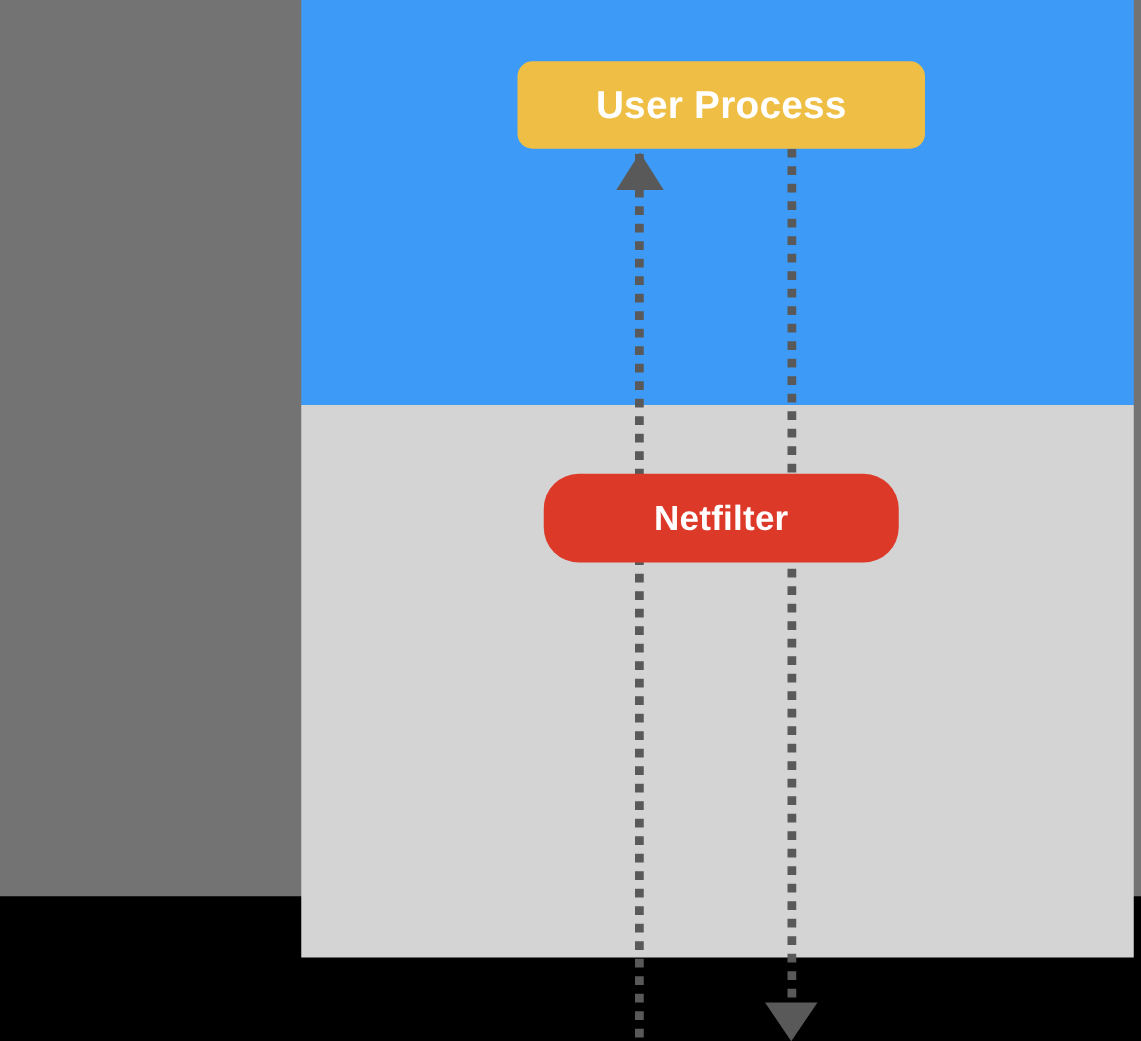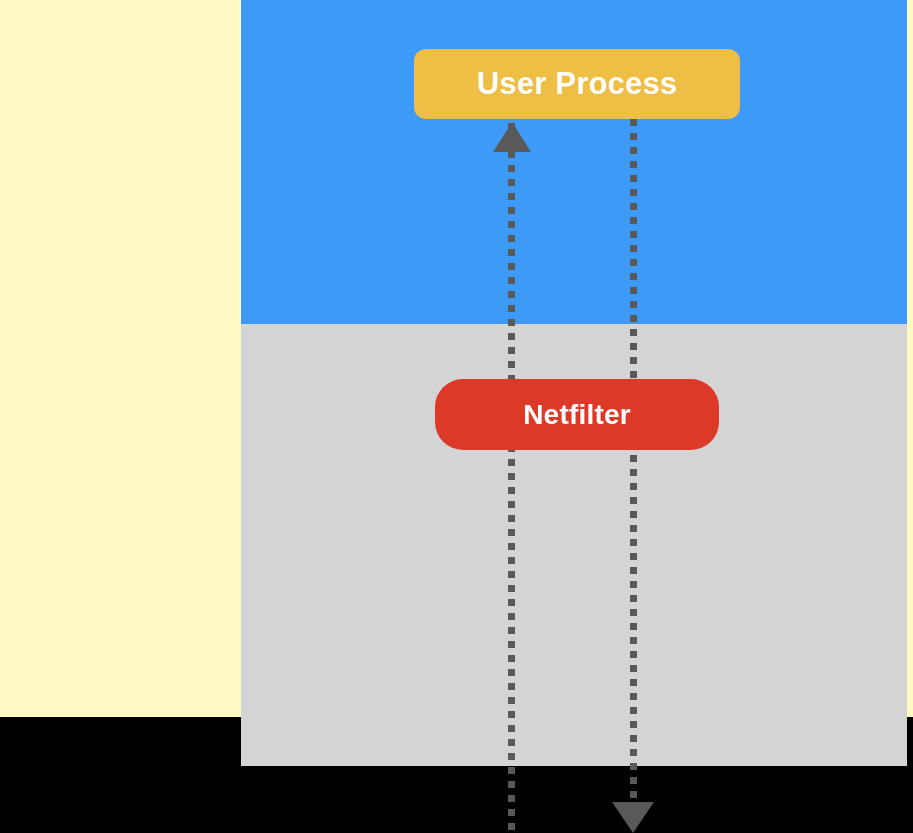--- a/index.html
+++ b/index.html
@@ -10,21 +10,21 @@
   body {
     width: 913px;
     height: 833px;
     overflow: hidden;
     font-family: "Liberation Sans", sans-serif;
   }
   #canvas {
     position: relative;
     width: 913px;
     height: 717px;
-    background: #fef9c3;
+    background: #737373;
   }
   
   .band {
     position: absolute;
     left: 241px;
     width: 666px;
   }
   #userspace-band {
     top: 0px;
     height: 324px;

